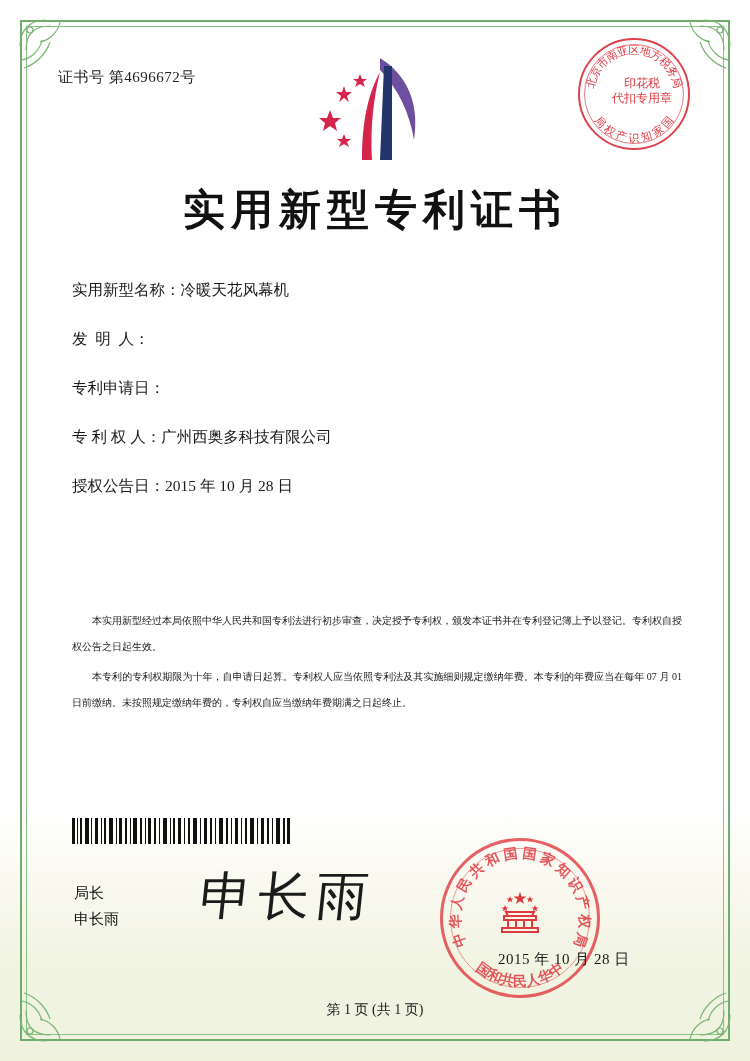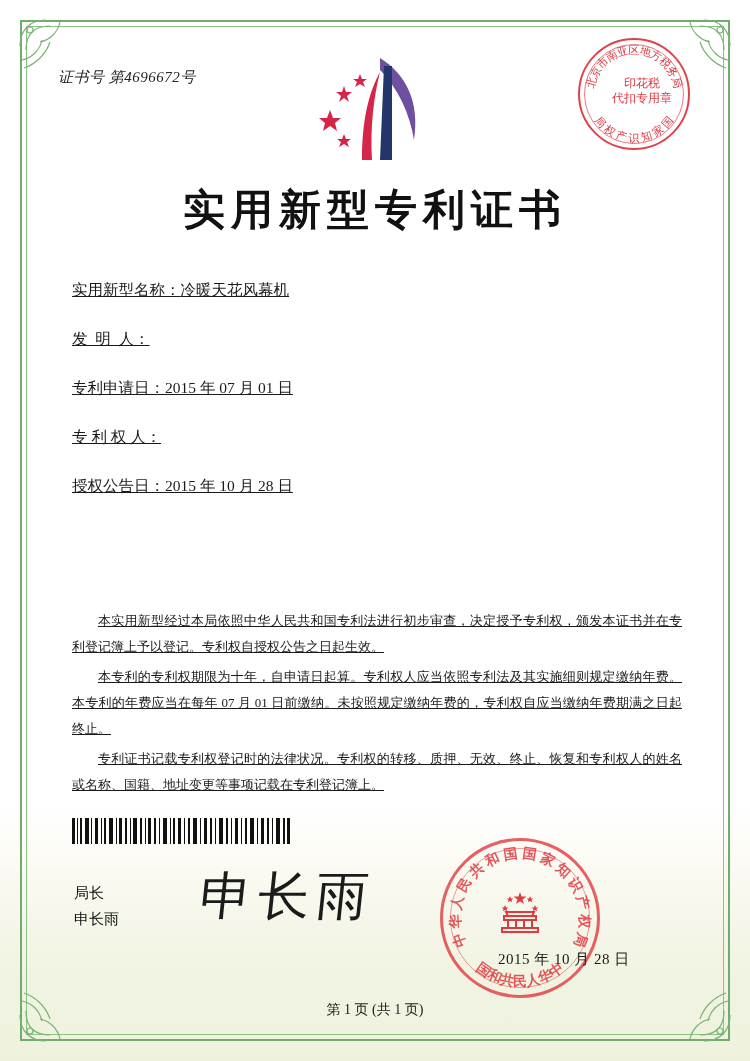--- a/index.html
+++ b/index.html
@@ -50,21 +50,20 @@
 
   
   .cert-no {
     position: absolute;
     left: 58px;
     top: 68px;
     font-size: 15px;
     letter-spacing: 0.5px;
     color: #222;
     white-space: nowrap;
-    font-style: italic;
   }
 
   
   .logo {
     position: absolute;
     left: 310px;
     top: 48px;
     width: 140px;
     height: 120px;
   }
@@ -126,21 +125,20 @@
     color: #111;
     font-family: Liberation Sans, sans-serif;
   }
 
   
   .fields {
     position: absolute;
     left: 72px;
     top: 280px;
     right: 60px;
-    text-decoration: underline;
   }
   .field {
     display: flex;
     align-items: baseline;
     margin-bottom: 29px;
     font-size: 15.5px;
     line-height: 20px;
     color: #1a1a1a;
   }
   .field .label {
@@ -150,25 +148,24 @@
   .field .value {
     flex: 1 1 auto;
   }
 
   
   .body-text {
     position: absolute;
     left: 72px;
     right: 68px;
     top: 608px;
-    font-size: 13px;
+    font-size: 10px;
     line-height: 26px;
     text-align: justify;
     color: #1a1a1a;
-    text-decoration: underline;
   }
   .body-text p {
     margin: 0 0 4px 0;
     text-indent: 2em;
   }
 
   
   .barcode {
     position: absolute;
     left: 72px;
@@ -355,35 +352,34 @@
   <div class="fields">
     <div class="field">
       <span class="label">实用新型名称：</span>
       <span class="value">冷暖天花风幕机</span>
     </div>
     <div class="field">
       <span class="label">发  明  人：</span>
     </div>
     <div class="field">
       <span class="label">专利申请日：</span>
-      <span class="value">2015 年 07 月 01 日</span>
     </div>
     <div class="field">
       <span class="label">专 利 权 人：</span>
+      <span class="value">广州西奥多科技有限公司</span>
     </div>
     <div class="field">
       <span class="label">授权公告日：</span>
       <span class="value">2015 年 10 月 28 日</span>
     </div>
   </div>
 
   <div class="body-text">
     <p>本实用新型经过本局依照中华人民共和国专利法进行初步审查，决定授予专利权，颁发本证书并在专利登记簿上予以登记。专利权自授权公告之日起生效。</p>
     <p>本专利的专利权期限为十年，自申请日起算。专利权人应当依照专利法及其实施细则规定缴纳年费。本专利的年费应当在每年 07 月 01 日前缴纳。未按照规定缴纳年费的，专利权自应当缴纳年费期满之日起终止。</p>
-    <p>专利证书记载专利权登记时的法律状况。专利权的转移、质押、无效、终止、恢复和专利权人的姓名或名称、国籍、地址变更等事项记载在专利登记簿上。</p>
   </div>
 
   <svg class="barcode" viewBox="0 0 218 26" preserveAspectRatio="none">
     <g fill="#111">
       <rect x="0" y="0" width="3" height="26"></rect>
       <rect x="5" y="0" width="1" height="26"></rect>
       <rect x="8" y="0" width="2" height="26"></rect>
       <rect x="13" y="0" width="4" height="26"></rect>
       <rect x="19" y="0" width="1" height="26"></rect>
       <rect x="23" y="0" width="3" height="26"></rect>

